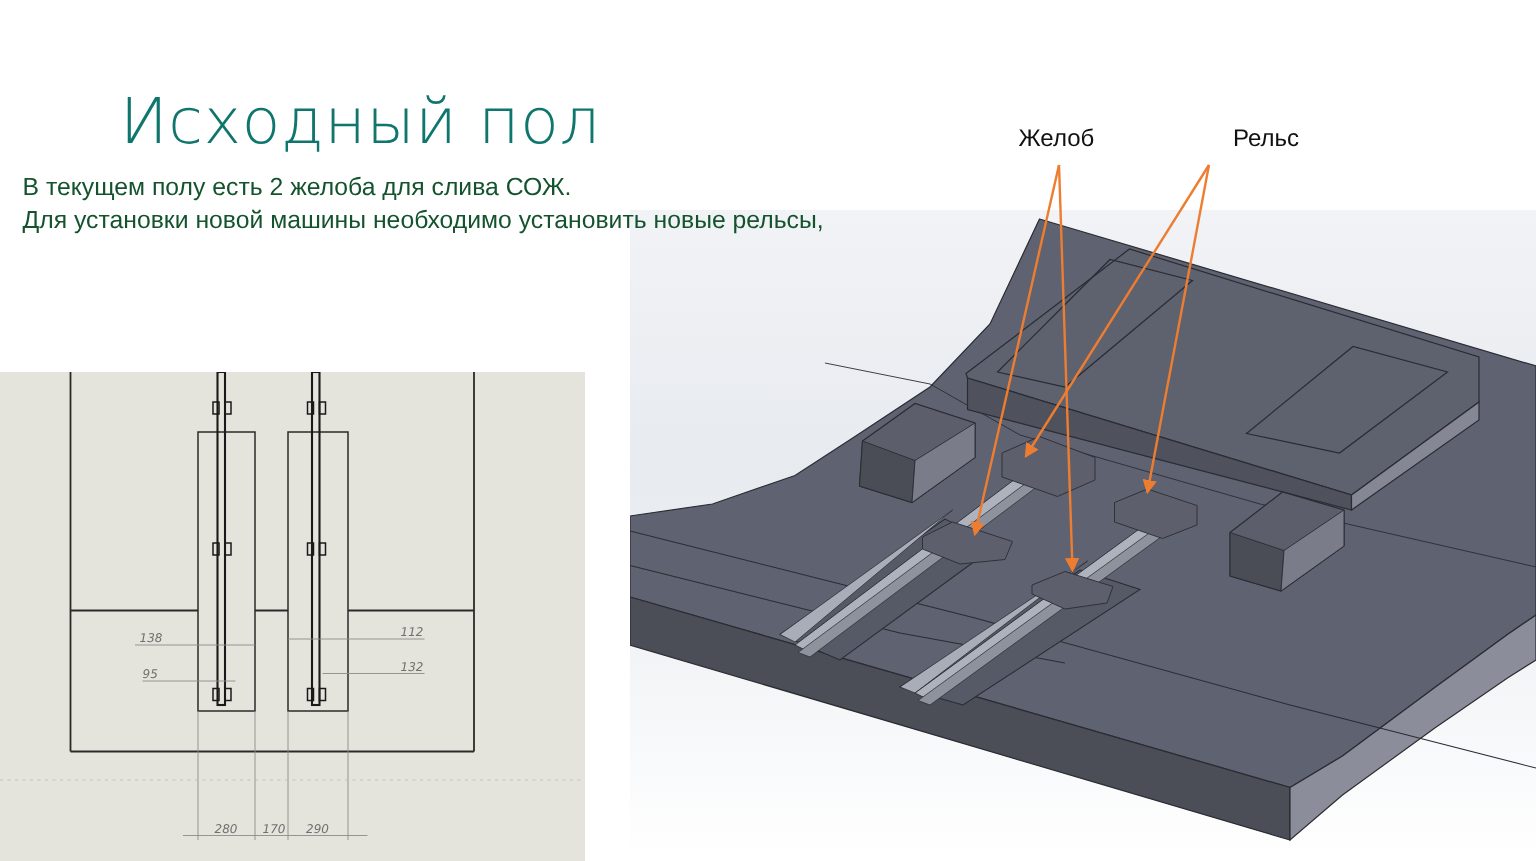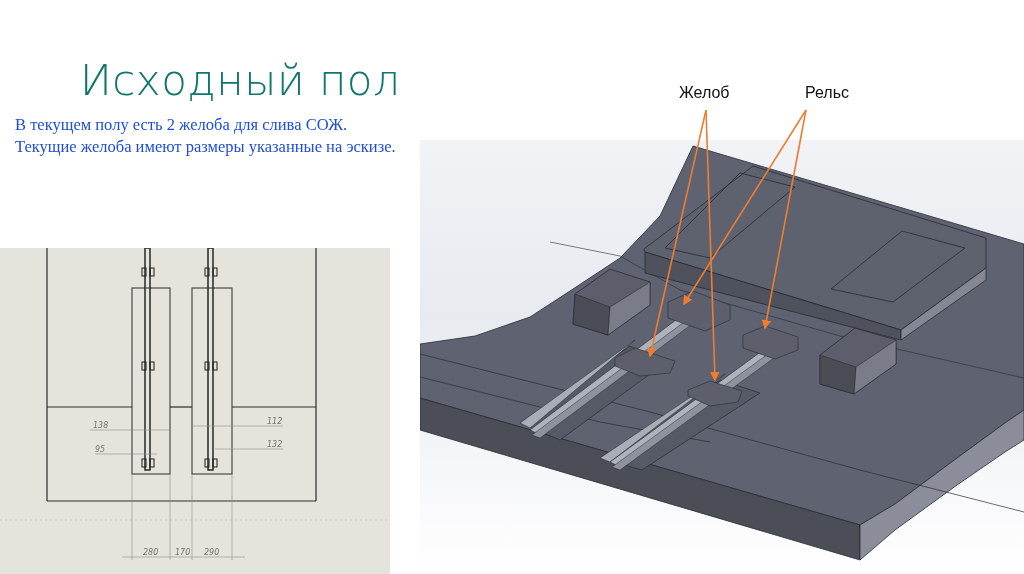--- a/index.html
+++ b/index.html
@@ -15,22 +15,22 @@
   }
   .model { position: absolute; left: 420px; top: 140px; width: 604px; height: 434px; }
   .drawing { position: absolute; left: 0; top: 248px; width: 390px; height: 326px; background: #e5e4dc; }
   .title {
     position: absolute; left: 80px; top: 56px; margin: 0;
     font-size: 42px; font-weight: normal; color: #0f766e; letter-spacing: 0.5px;
     font-family: "DejaVu Sans", sans-serif; font-weight: 300;
   }
   .body-text {
     position: absolute; left: 15px; top: 114px; margin: 0; padding: 0; list-style: none;
-    font-size: 16.5px; line-height: 22.3px; color: #1d4ed8;
-    font-family: Liberation Serif, serif;
+    font-size: 16.5px; line-height: 22.3px; color: #14532d;
+    font-family: Liberation Sans, sans-serif;
   }
   .body-text li { white-space: nowrap; }
   .callout-label {
     position: absolute; font-size: 16px; color: #111;
     font-family: "Liberation Sans", sans-serif;
   }
   .callouts { position: absolute; left: 0; top: 0; width: 1024px; height: 574px; pointer-events: none; }
   .dim { font-family: "DejaVu Sans", sans-serif; font-size: 8px; fill: #707070; font-style: italic; }
 </style>
 </head>
@@ -132,25 +132,25 @@
     <text class="dim" x="267" y="199">132</text>
     <text class="dim" x="143" y="307">280</text>
     <text class="dim" x="175" y="307">170</text>
     <text class="dim" x="204" y="307">290</text>
   </svg>
 
   <h1 class="title">Исходный пол</h1>
 
   <ul class="body-text">
     <li>В текущем полу есть 2 желоба для слива СОЖ.</li>
-    <li>Текущие желоба имеют размеры указанные на эскизе.</li>
+    <li>Для установки новой машины необходимо установить новые рельсы,</li>
   </ul>
 
   <span class="callout-label" style="left:679px; top:84px;">Желоб</span>
-  <span class="callout-label" style="left:805px; top:84px;">Рельс</span>
+  <span class="callout-label" style="left:822px; top:84px;">Рельс</span>
 
   <svg class="callouts" viewBox="0 0 1024 574" width="1024" height="574">
     <defs>
       <marker id="ah" markerWidth="6" markerHeight="6" refX="5" refY="3" orient="auto">
         <path d="M0,0 L6,3 L0,6 z" fill="#ed7d31"></path>
       </marker>
     </defs>
     <g stroke="#ed7d31" stroke-width="1.6" fill="none">
       <line x1="706" y1="110" x2="650" y2="356" marker-end="url(#ah)"></line>
       <line x1="706" y1="110" x2="715" y2="380" marker-end="url(#ah)"></line>

